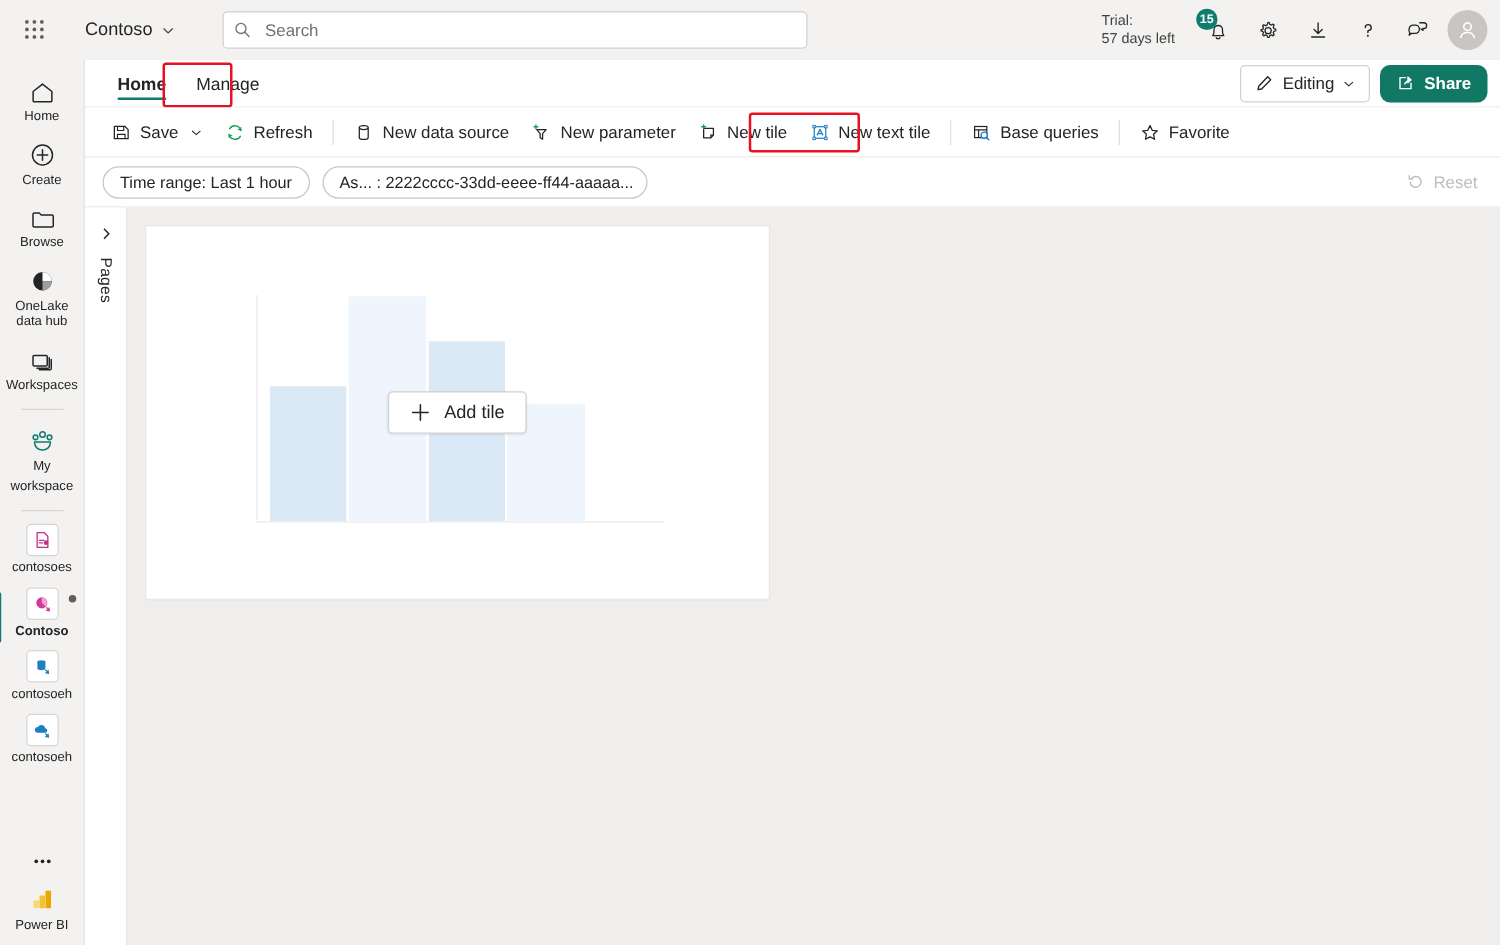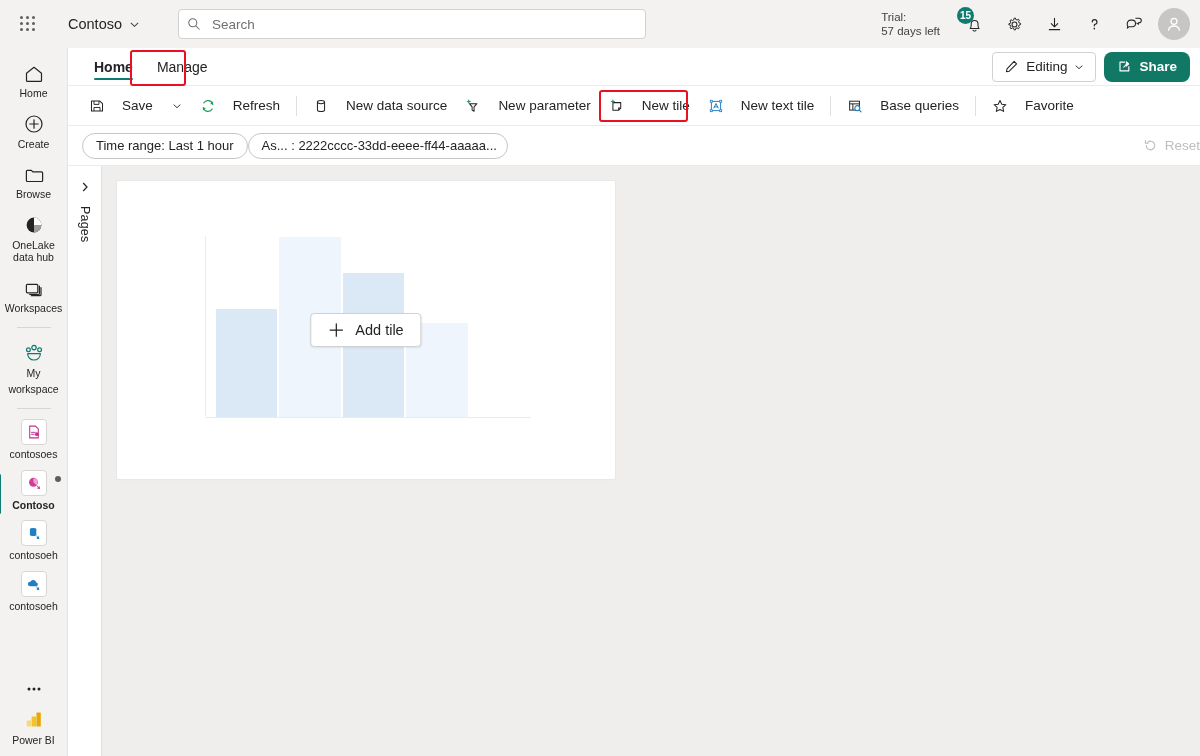--- a/index.html
+++ b/index.html
@@ -120,40 +120,40 @@
     background: #117865; border-radius: 8px; font-size: 13.5px; color: #fff;
     font-weight: 600; cursor: pointer;
   }
 
   
   .cmdbar {
     height: 40px; display: flex; align-items: center; padding-left: 12px;
     border-bottom: 1px solid #edebe9; background: #fff; position: relative;
   }
   .cmd {
-    display: flex; align-items: center; gap: 17px; height: 30px; padding: 0 9px;
+    display: flex; align-items: center; gap: 7px; height: 30px; padding: 0 9px;
     border-radius: 4px; font-size: 13.5px; color: #242424; cursor: pointer; white-space: nowrap;
   }
   .cmd .chev { margin-left: 2px; }
   .cmdsep { width: 1px; height: 20px; background: #e1dfdd; margin: 0 7px; }
   #box-newtile { left: 531px; top: 4px; width: 89px; height: 32px; }
 
   
   .filterbar {
-    height: 40px; display: flex; align-items: center; padding-left: 14px; 
+    height: 40px; display: flex; align-items: center; padding-left: 14px; gap: 10px;
     border-bottom: 1px solid #edebe9; background: #fff;
   }
   .pill {
     height: 26px; padding: 0 13px; border: 1px solid #c8c6c4; border-radius: 14px;
     display: flex; align-items: center; font-size: 13px; color: #242424;
     cursor: pointer; background: #fff; max-width: 260px;
     overflow: hidden; white-space: nowrap; text-overflow: ellipsis;
   }
   .reset {
-    margin-left: auto; display: flex; align-items: center; gap: 7px;
+    margin-left: auto; margin-right: 18px; display: flex; align-items: center; gap: 7px;
     font-size: 13.5px; color: #bdbdbd; cursor: default;
   }
 
   
   .canvaswrap { flex: 1; display: flex; background: #f0eeec; }
   .pagesrail {
     width: 34px; background: #fff; border-right: 1px solid #e1dfdd;
     display: flex; flex-direction: column; align-items: center; padding-top: 8px;
   }
   .railbtn {

